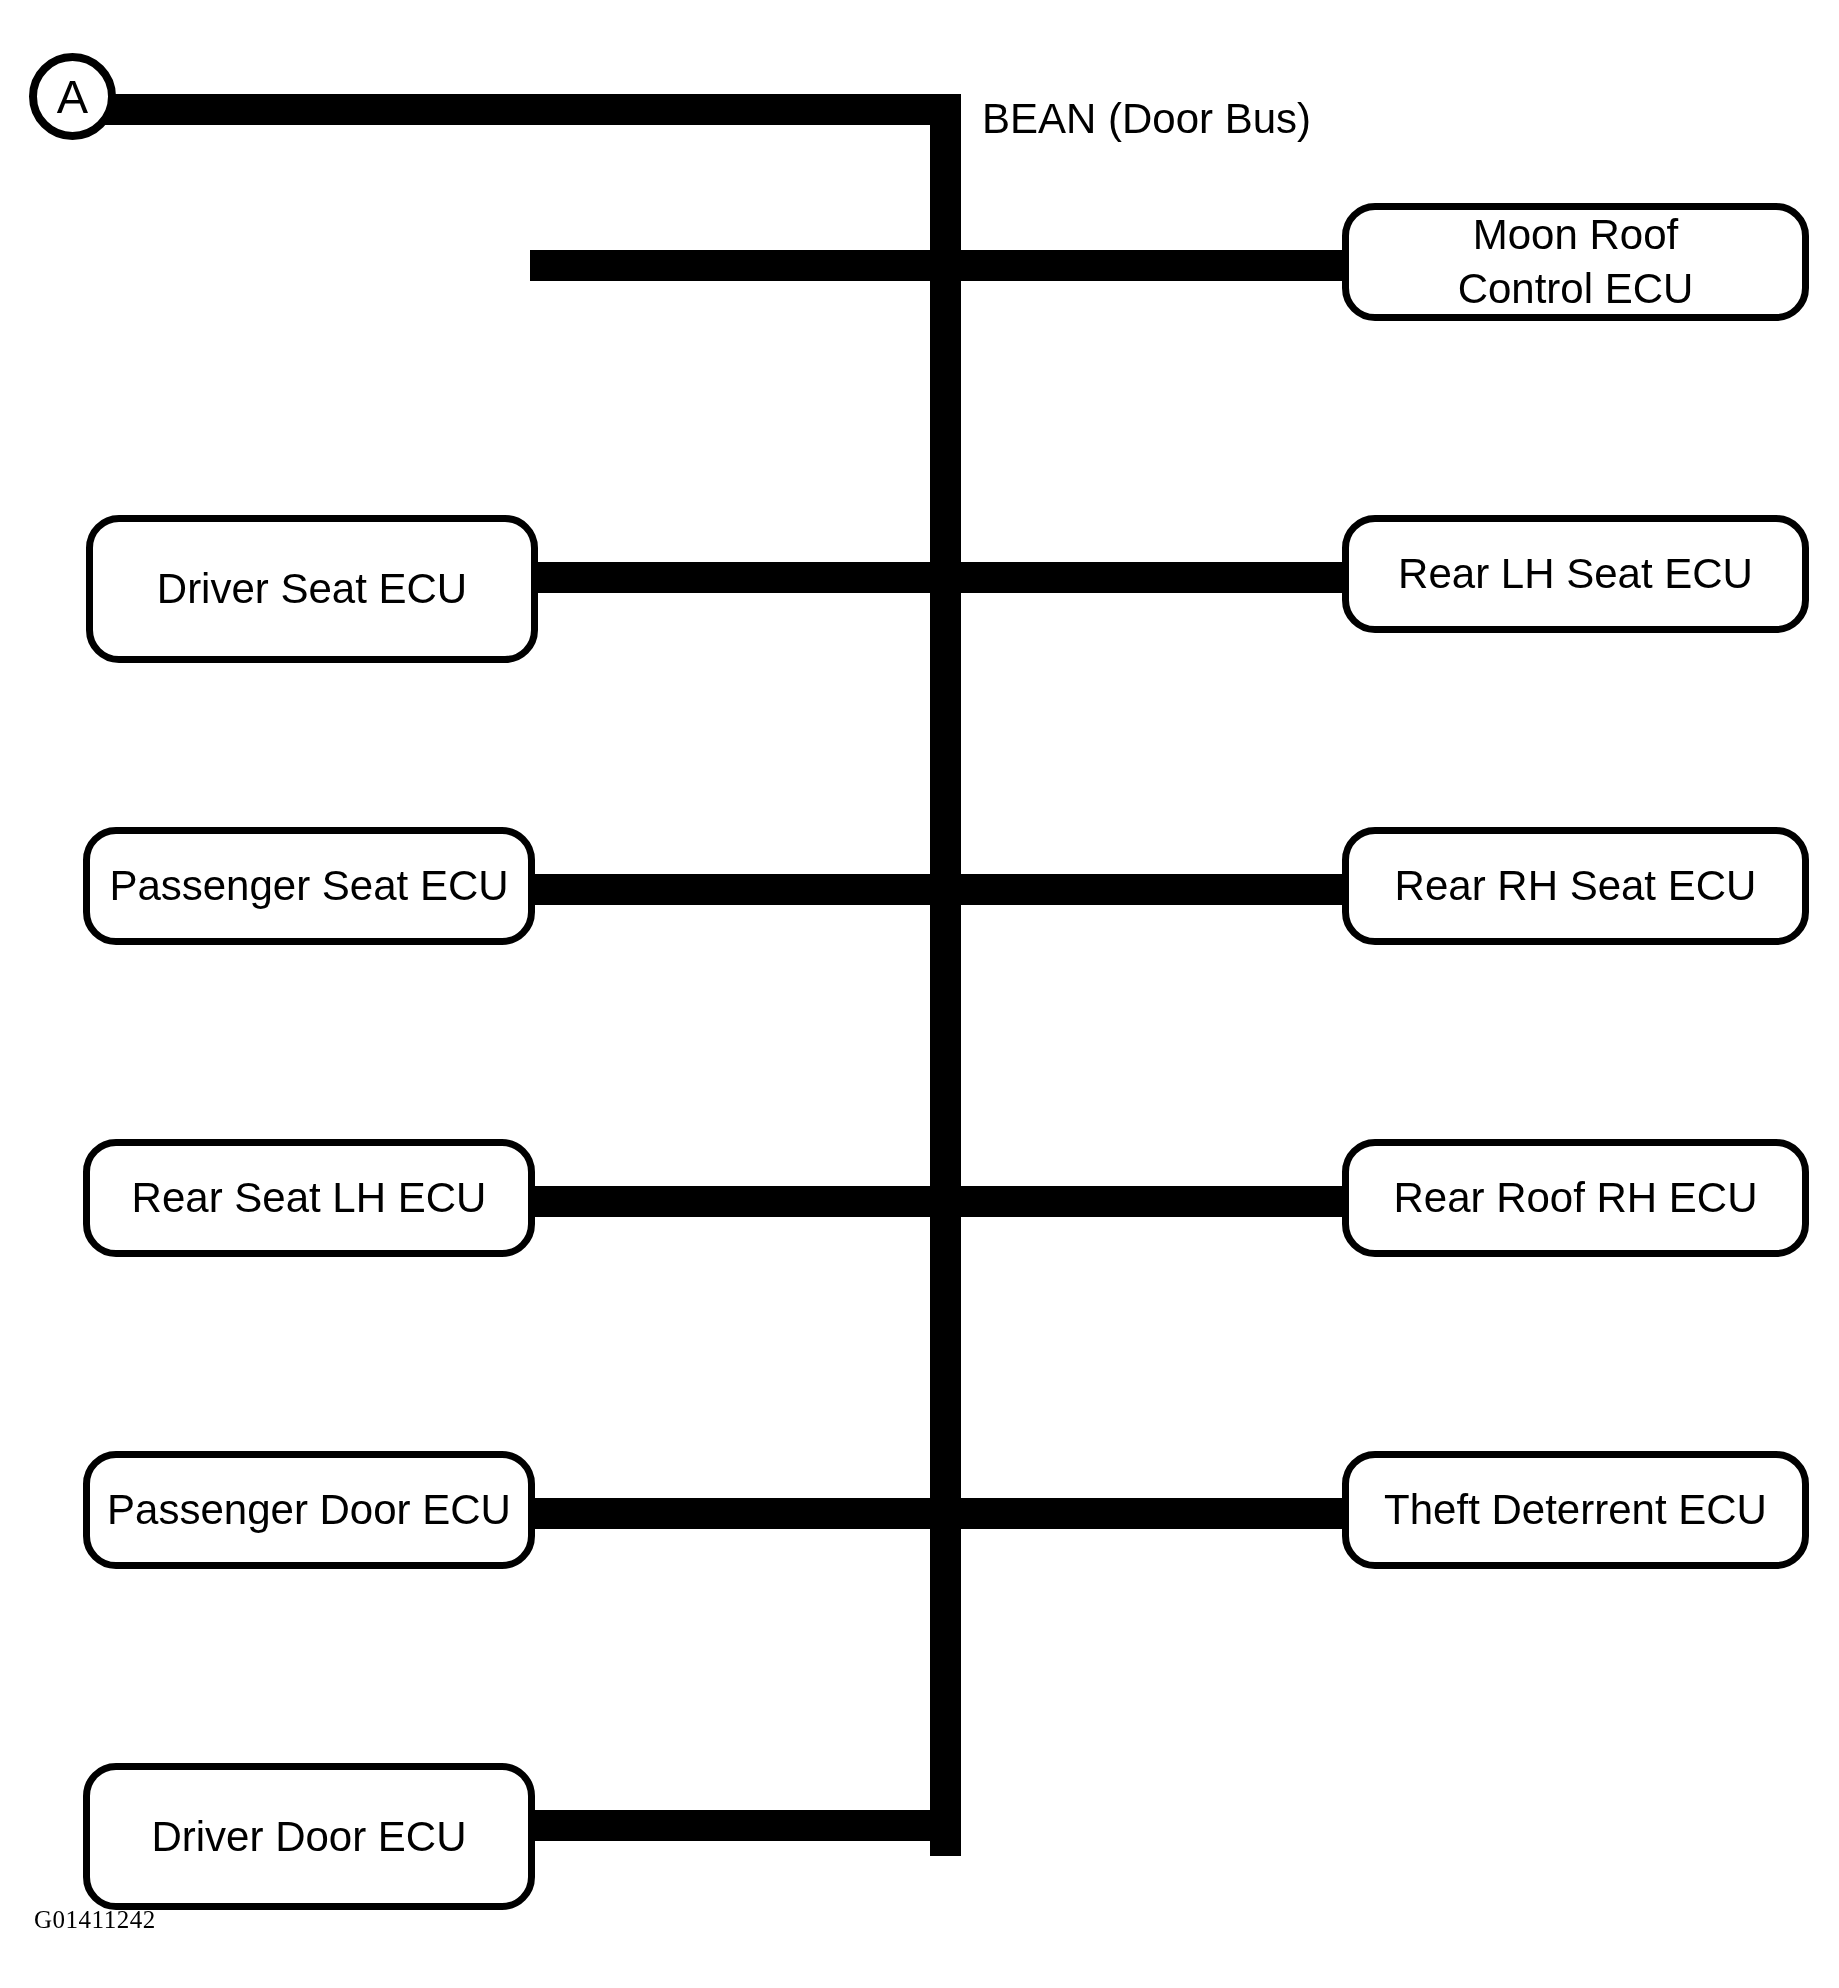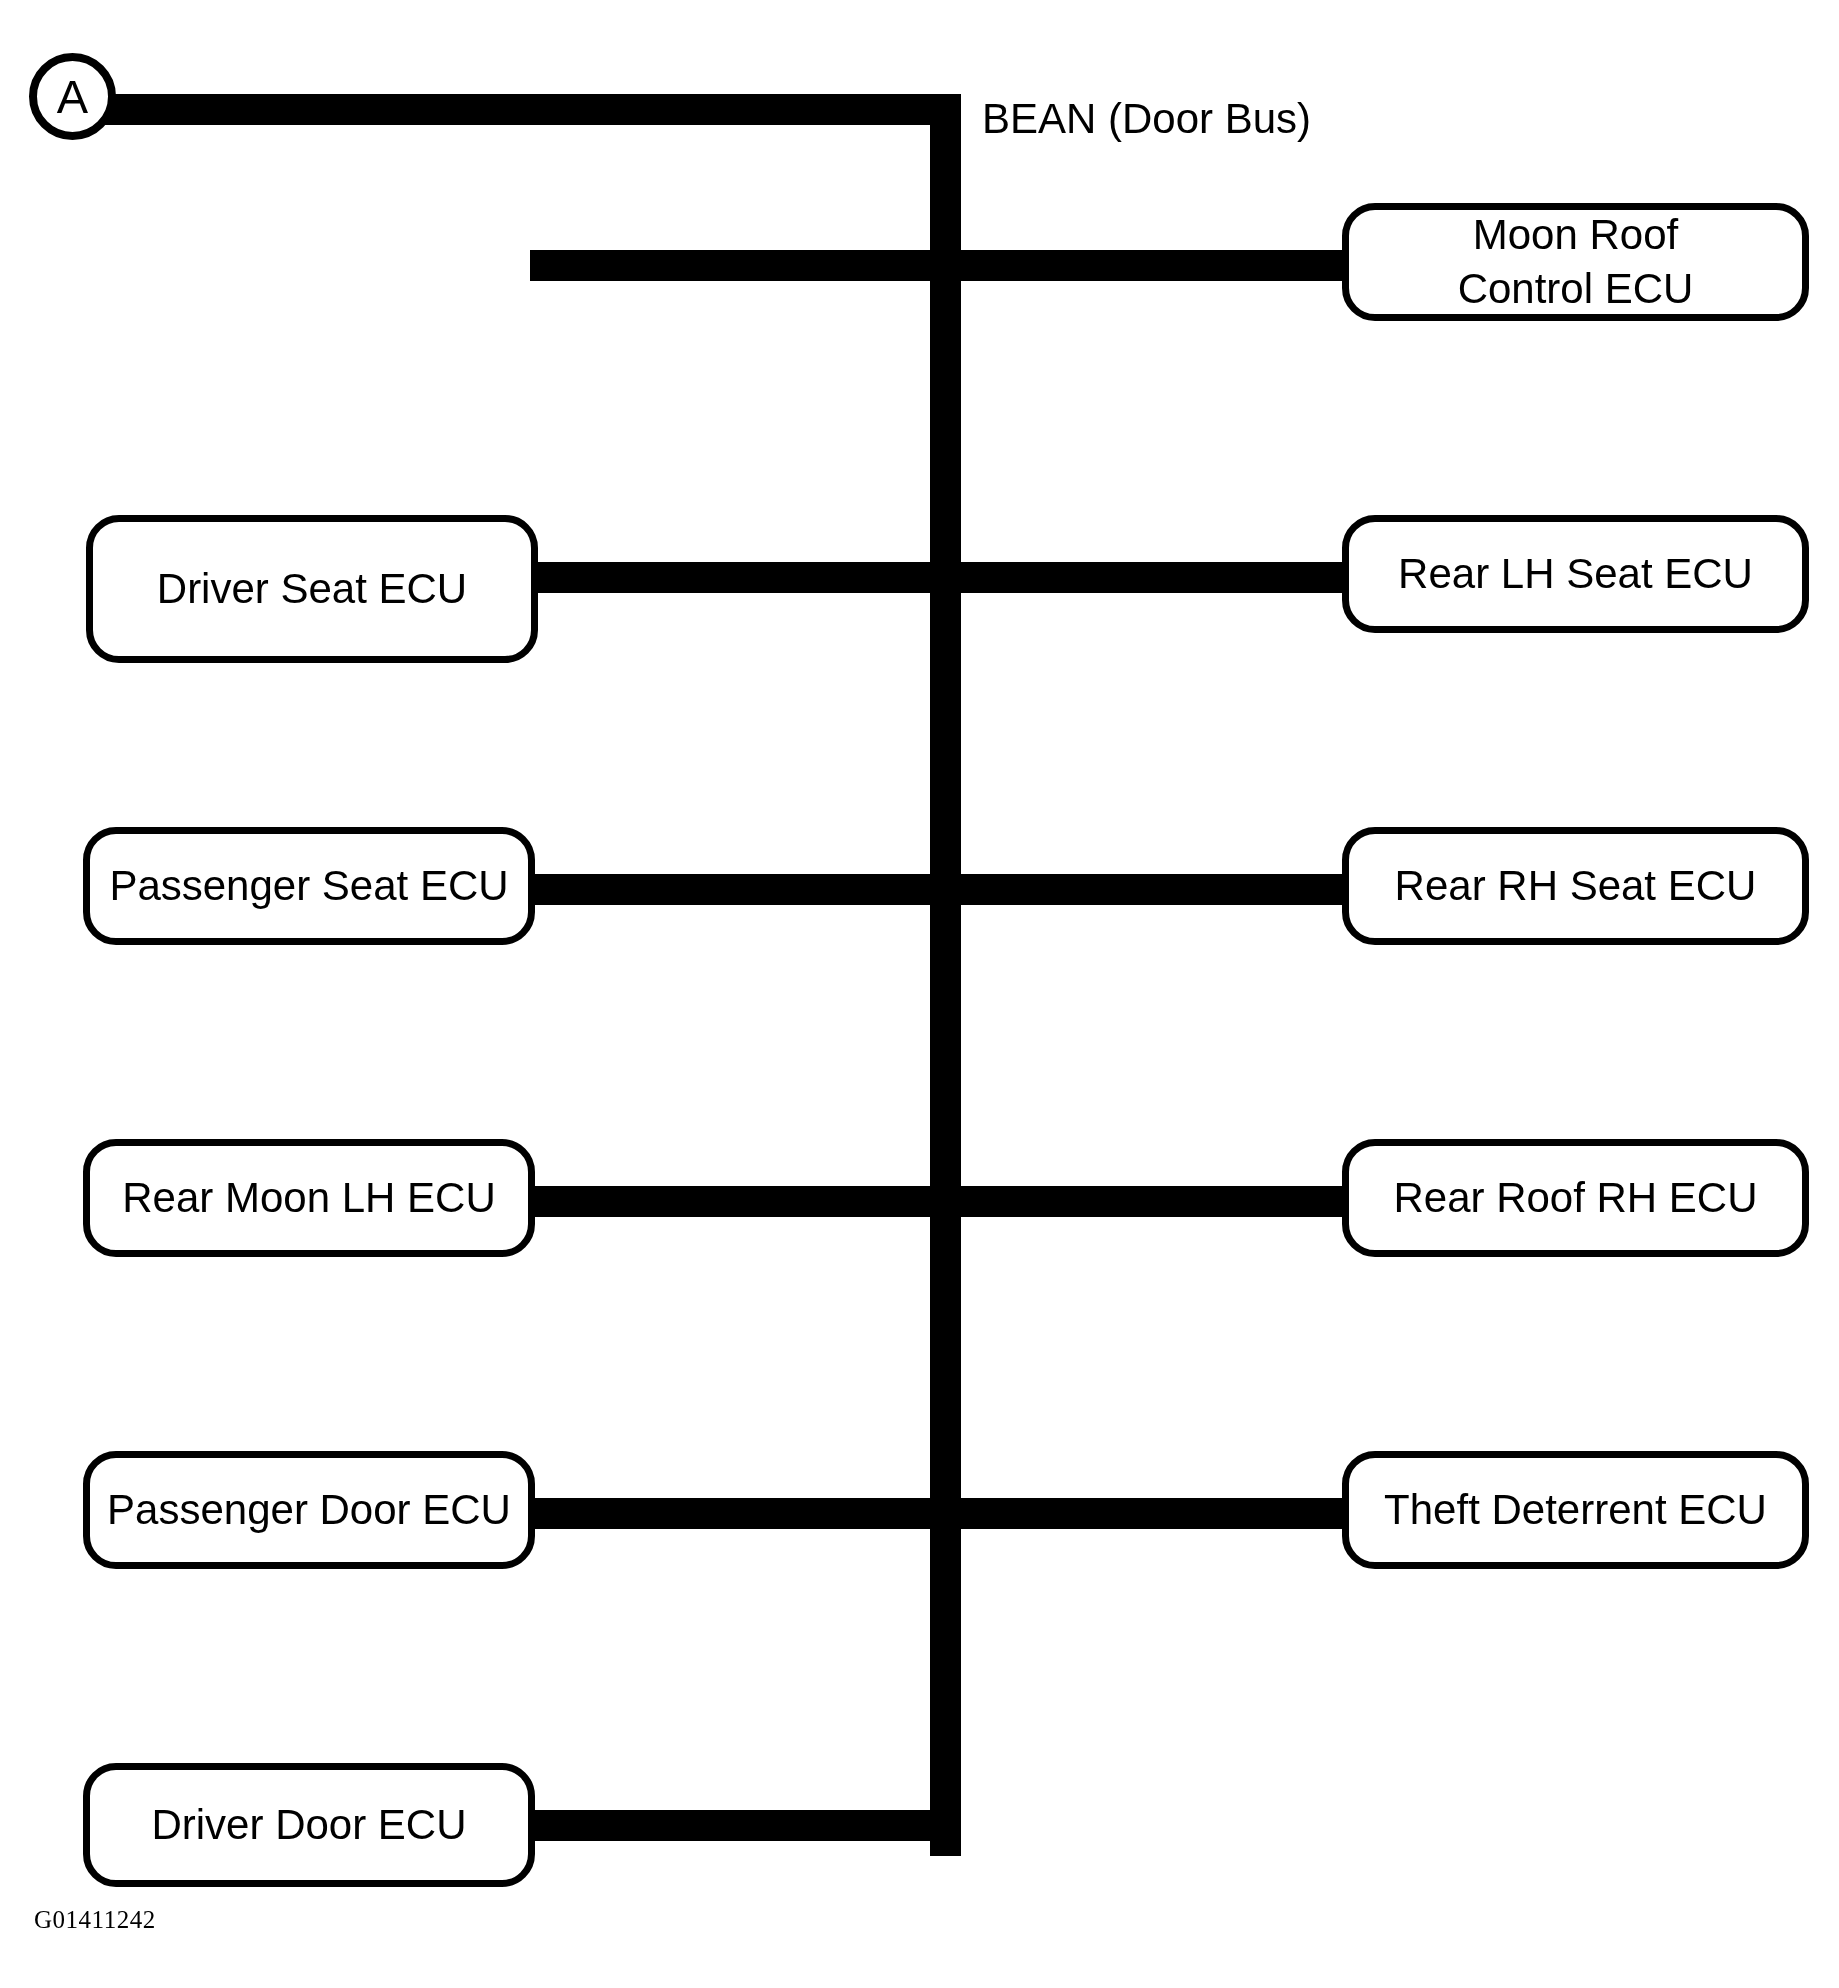--- a/index.html
+++ b/index.html
@@ -124,28 +124,28 @@
 
   <div class="ecu-box" style="left:86px; top:515px; width:452px; height:148px;">
     <span class="ecu-label">Driver Seat ECU</span>
   </div>
 
   <div class="ecu-box" style="left:83px; top:827px; width:452px; height:118px;">
     <span class="ecu-label">Passenger Seat ECU</span>
   </div>
 
   <div class="ecu-box" style="left:83px; top:1139px; width:452px; height:118px;">
-    <span class="ecu-label">Rear Moon LH ECU</span>
+    <span class="ecu-label">Rear Seat LH ECU</span>
   </div>
 
   <div class="ecu-box" style="left:83px; top:1451px; width:452px; height:118px;">
     <span class="ecu-label">Passenger Door ECU</span>
   </div>
 
-  <div class="ecu-box" style="left:83px; top:1763px; width:452px; height:124px;">
+  <div class="ecu-box" style="left:83px; top:1763px; width:452px; height:147px;">
     <span class="ecu-label">Driver Door ECU</span>
   </div>
 
   <div class="ecu-box" style="left:1342px; top:203px; width:467px; height:118px;">
     <span class="ecu-label">Moon Roof
 Control ECU</span>
   </div>
 
   <div class="ecu-box" style="left:1342px; top:515px; width:467px; height:118px;align-items:center;">
     <span class="ecu-label">Rear LH Seat ECU</span>

